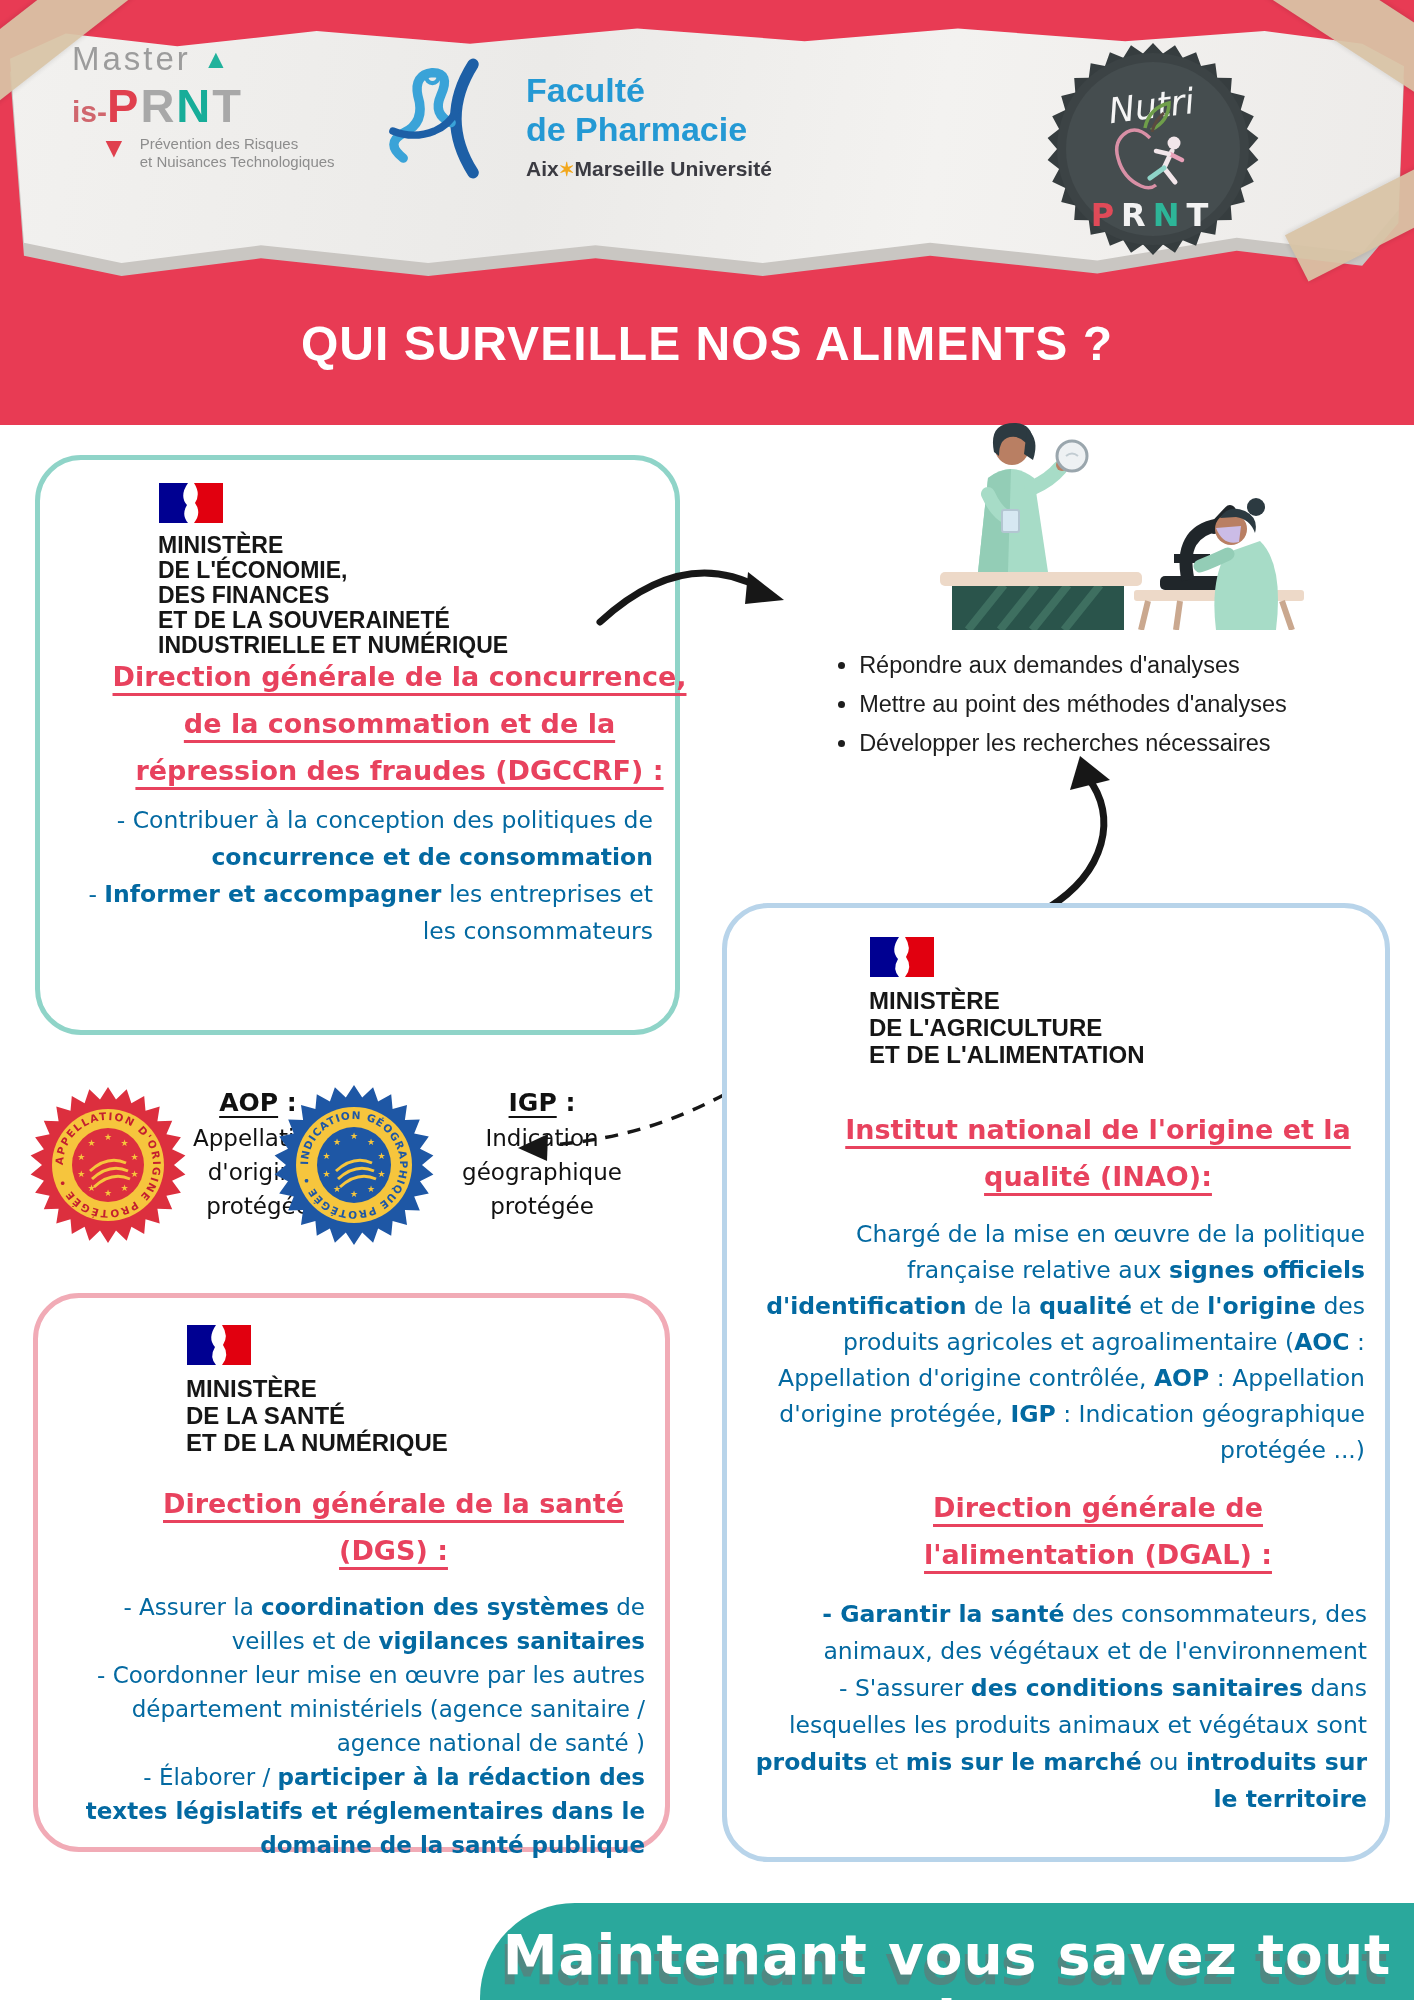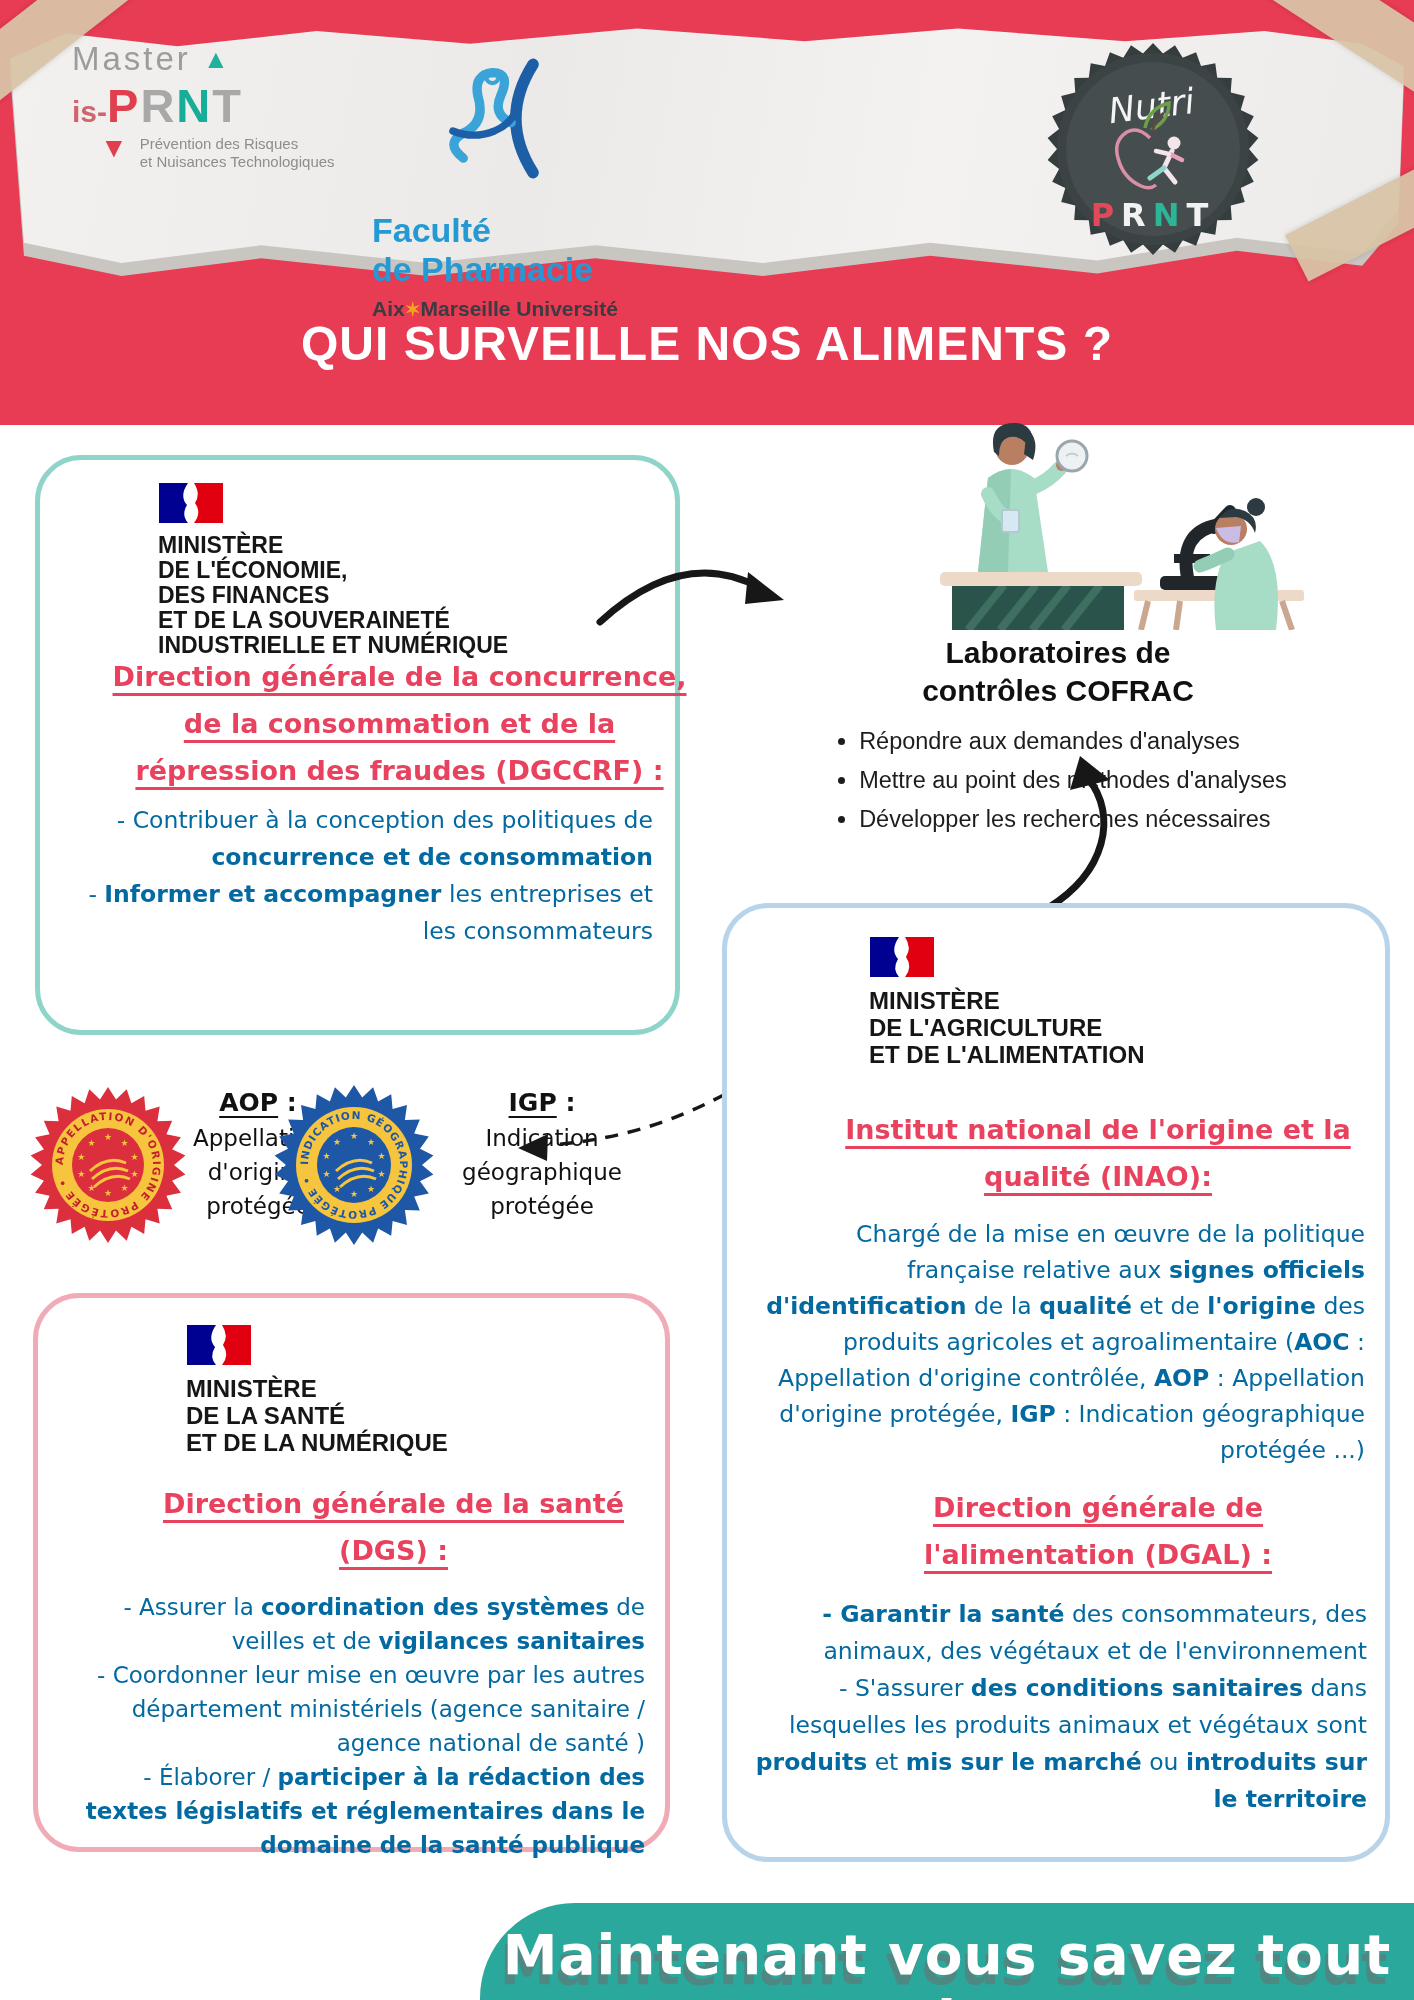--- a/index.html
+++ b/index.html
@@ -25,21 +25,21 @@
   .ml-r1{font-size:33px;letter-spacing:3px;font-weight:400;}
   .ml-tri-up{color:#21b29c;font-size:26px;vertical-align:2px;}
   .ml-r2{font-size:30px;color:#d0666d;font-weight:600;}
   .ml-r2 .L{font-size:47px;font-weight:bold;letter-spacing:2px;}
   .ml-p{color:#e0404e;} .ml-rr{color:#a8a8a8;} .ml-n{color:#17ad99;} .ml-t{color:#a8a8a8;}
   .ml-r3{display:flex;gap:12px;align-items:flex-start;margin-top:2px;}
   .ml-tri-dn{color:#e0404e;font-size:28px;line-height:26px;margin-left:28px;}
   .ml-sub{font-size:15px;color:#8d8d8d;line-height:18px;}
 
   
-  .pharma-logo{position:absolute;left:372px;top:56px;display:flex;align-items:center;gap:16px;flex-direction:column;}
+  .pharma-logo{position:absolute;left:372px;top:56px;display:flex;align-items:flex-end;gap:29px;}
   .ph-txt{font-family:"Liberation Sans",sans-serif;margin-top:14px;}
   .ph-blue{color:#2499d4;font-size:34px;font-weight:600;line-height:39px;}
   .ph-amu{color:#3b3b42;font-size:21px;font-weight:700;margin-top:8px;}
   .ph-star{color:#f2a71b;font-size:19px;}
 
   
   .nutri-badge{position:absolute;left:1046px;top:42px;}
 
   
   .box{position:absolute;border-radius:46px;background:#fff;box-sizing:border-box;}
@@ -219,24 +219,20 @@
     <circle cx="328" cy="93" r="9" fill="#2c3a41"></circle>
     <path d="M300 140 Q283 148 272 152" stroke="#93cdb6" stroke-width="13" fill="none" stroke-linecap="round"></path>
   </svg>
 
   <svg class="abs" style="left:588px;top:538px" width="215" height="105" viewBox="0 0 215 105">
     <path d="M12 84 Q95 8 172 50" stroke="#171717" stroke-width="7" fill="none" stroke-linecap="round"></path>
     <polygon points="196,62 160,34 157,66" fill="#171717"></polygon>
   </svg>
 
   <div class="cofrac">
-    <div class="cofrac-title">
-      <div>Laboratoires de</div>
-      <div>contrôles COFRAC</div>
-    </div>
     <ul>
       <li>Répondre aux demandes d'analyses</li>
       <li>Mettre au point des méthodes d'analyses</li>
       <li>Développer les recherches nécessaires</li>
     </ul>
   </div>
 
   <svg class="abs" style="left:1018px;top:750px" width="125" height="165" viewBox="0 0 125 165">
     <path d="M30 158 C88 122 100 66 70 28" stroke="#171717" stroke-width="7" fill="none" stroke-linecap="round"></path>
     <polygon points="62,6 92,30 52,40" fill="#171717"></polygon>

